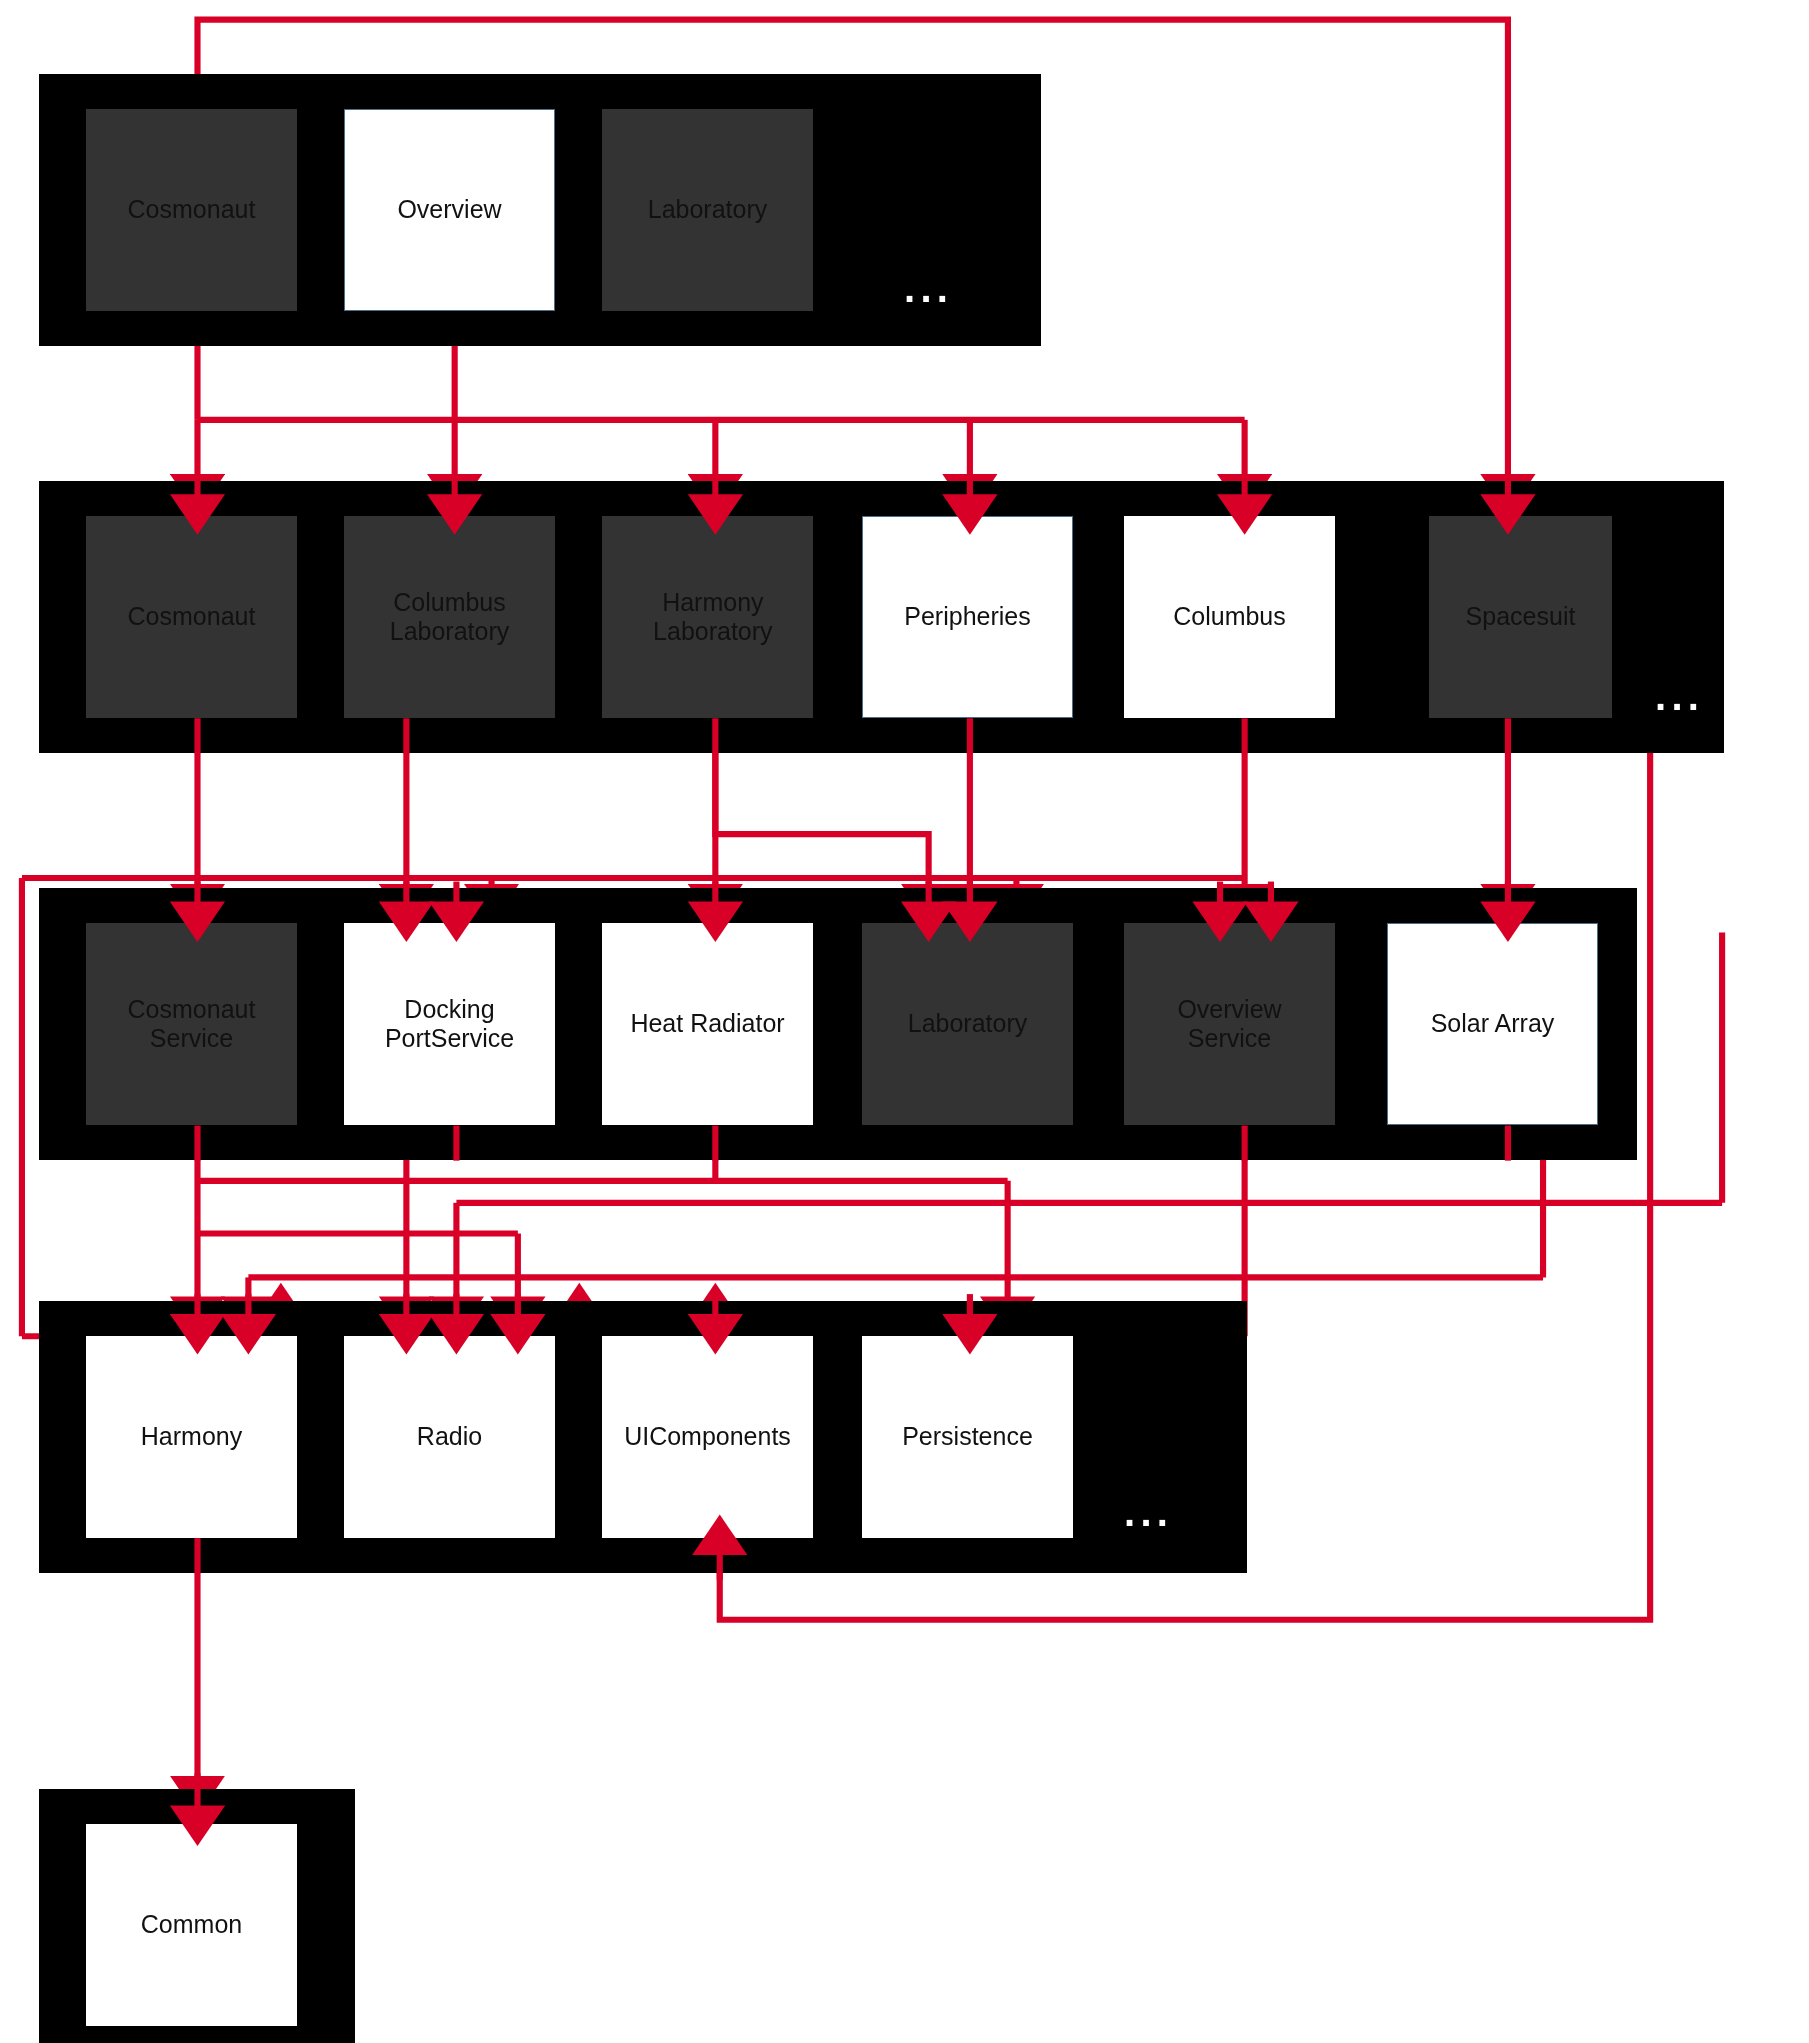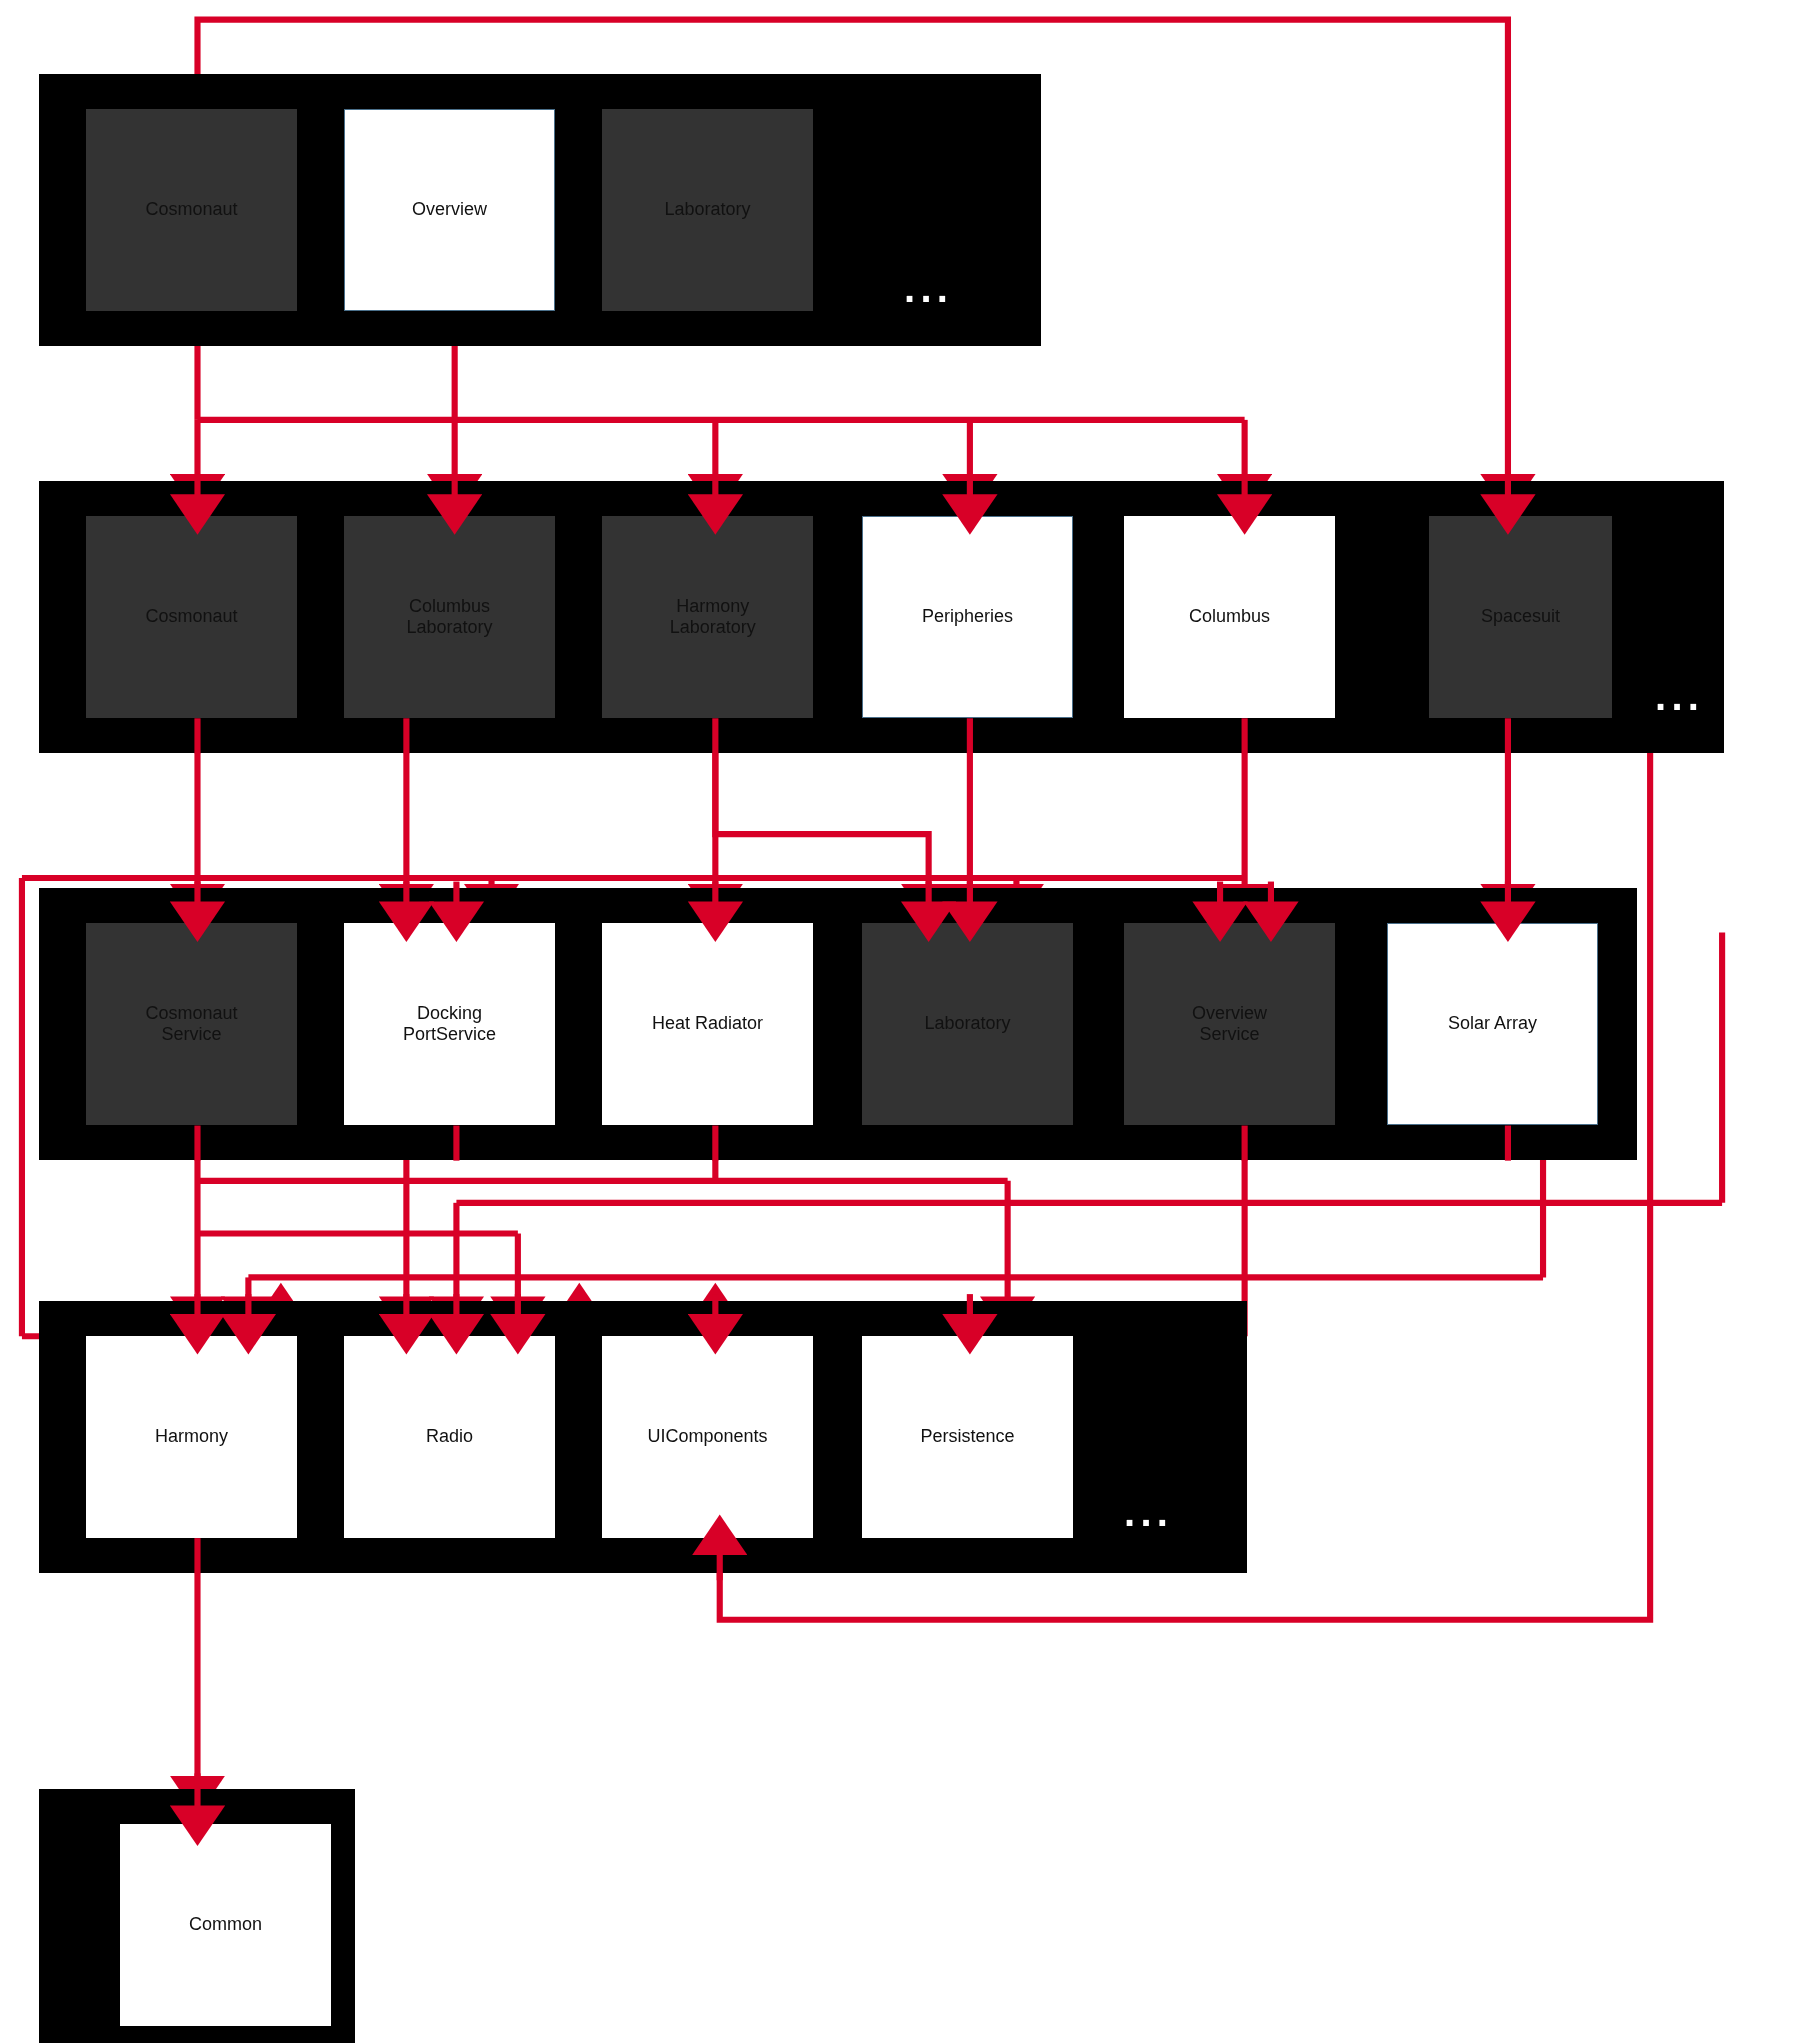--- a/index.html
+++ b/index.html
@@ -9,21 +9,21 @@
     position:relative;overflow:hidden;
   }
   #stage{position:absolute;left:0;top:0;width:1809px;height:2044px;}
   svg.layer{position:absolute;left:0;top:0;width:1809px;height:2044px;}
   .layer-group{position:absolute;left:0;top:0;}
   .group-band{position:absolute;background:#000000;box-sizing:border-box;}
   .node{
     position:absolute;box-sizing:border-box;
     display:flex;align-items:center;justify-content:center;
     text-align:center;line-height:1.18;
-    font-size:18px;color:#111111;
+    font-size:25px;color:#111111;
     padding:0 5.3px;
   }
   .node.white{background:#ffffff;border:1.8px solid #ffffff;}
   .node.white-blue{background:#ffffff;border:1.8px solid #4a6f8a;}
   .node.dark{background:#333333;border:1.8px solid #333333;color:#111111;}
   .ellipsis{
     position:absolute;color:#ffffff;font-size:40px;
     font-weight:700;letter-spacing:5.3px;line-height:1;
     font-family:"Liberation Sans", sans-serif;
   }
@@ -188,21 +188,21 @@
       </div>
     <div class="node white" style="left:602px;top:1336px;width:211px;height:202px;">
       <span>UIComponents</span>
       </div>
     <div class="node white" style="left:862px;top:1336px;width:211px;height:202px;">
       <span>Persistence</span>
       </div>
     <div class="ellipsis" style="left:1124px;top:1492px;">...</div>
 
     <div class="group-band" style="left:39px;top:1789px;width:316px;height:255px;"></div>
-    <div class="node white" style="left:86px;top:1824px;width:211px;height:202px;margin-left:34px;">
+    <div class="node white" style="left:86px;top:1824px;width:211px;height:202px;">
       <span>Common</span>
       </div>
 
   </div>
 
   <svg class="layer" viewBox="0 0 2061 2328" style="pointer-events:none;">
     <g fill="none" stroke="#d80027" stroke-width="7">
 
       <path d="M 225,540 L 225,578" marker-end="url(#ah)"></path>
       <path d="M 518,540 L 518,578" marker-end="url(#ah)"></path>

